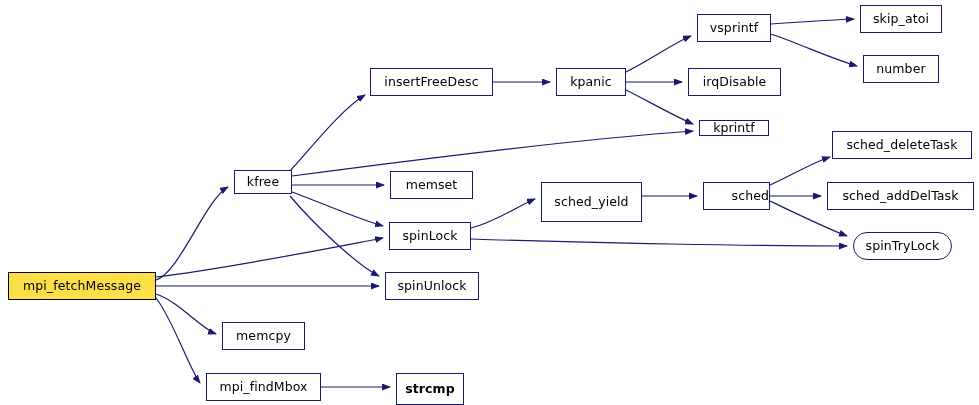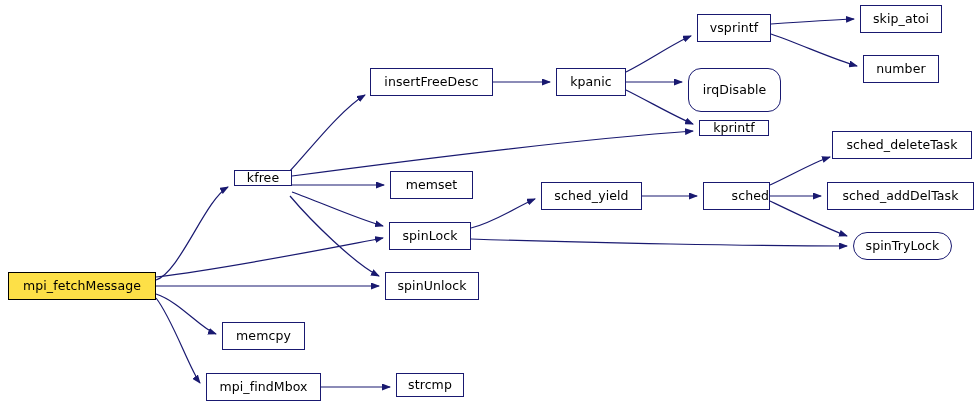--- a/index.html
+++ b/index.html
@@ -76,54 +76,54 @@
         <path d="M 642,196 L 697,196" fill="none" stroke="#191970" stroke-width="1.2" marker-end="url(#arrowhead)"></path>
         <path d="M 770,185 C 790,176 812,163 830,157" fill="none" stroke="#191970" stroke-width="1.2" marker-end="url(#arrowhead)"></path>
         <path d="M 770,196 L 821,196" fill="none" stroke="#191970" stroke-width="1.2" marker-end="url(#arrowhead)"></path>
         <path d="M 770,201 C 795,213 828,229 847,236" fill="none" stroke="#191970" stroke-width="1.2" marker-end="url(#arrowhead)"></path>
       </g>
   </svg>
   <div id="nodes-layer">
       <div class="node root" style="left: 8px; top: 272px; width: 148px; height: 28px;">
         <span>mpi_fetchMessage</span>
       </div>
-      <div class="node" style="left: 234px; top: 170px; width: 58px; height: 16px;">
+      <div class="node" style="left: 234px; top: 170px; width: 58px; height: 24px;">
         <span>kfree</span>
       </div>
       <div class="node" style="left: 222px; top: 322px; width: 83px; height: 28px;">
         <span>memcpy</span>
       </div>
       <div class="node" style="left: 206px; top: 373px; width: 115px; height: 28px;">
         <span>mpi_findMbox</span>
       </div>
-      <div class="node" style="left: 396px; top: 373px; width: 68px; height: 24px;">
+      <div class="node" style="left: 396px; top: 373px; width: 68px; height: 32px; font-weight: bold;">
         <span>strcmp</span>
       </div>
       <div class="node" style="left: 370px; top: 68px; width: 123px; height: 28px;">
         <span>insertFreeDesc</span>
       </div>
       <div class="node" style="left: 390px; top: 171px; width: 83px; height: 28px;">
         <span>memset</span>
       </div>
       <div class="node" style="left: 389px; top: 222px; width: 82px; height: 28px;">
         <span>spinLock</span>
       </div>
       <div class="node" style="left: 385px; top: 272px; width: 94px; height: 28px;">
         <span>spinUnlock</span>
       </div>
       <div class="node" style="left: 556px; top: 68px; width: 70px; height: 28px;">
         <span>kpanic</span>
       </div>
-      <div class="node" style="left: 541px; top: 182px; width: 101px; height: 28px; text-align: center;">
+      <div class="node" style="left: 541px; top: 182px; width: 101px; height: 40px; text-align: center;">
         <span>sched_yield</span>
       </div>
       <div class="node" style="left: 697px; top: 14px; width: 74px; height: 28px;">
         <span>vsprintf</span>
       </div>
-      <div class="node" style="left: 688px; top: 68px; width: 93px; height: 44px; border-radius: 13px;">
+      <div class="node" style="left: 688px; top: 68px; width: 93px; height: 28px;">
         <span>irqDisable</span>
       </div>
       <div class="node" style="left: 699px; top: 120px; width: 70px; height: 16px;">
         <span>kprintf</span>
       </div>
       <div class="node" style="left: 703px; top: 182px; width: 67px; height: 28px; justify-content: flex-end;">
         <span>sched</span>
       </div>
       <div class="node" style="left: 860px; top: 5px; width: 82px; height: 28px;">
         <span>skip_atoi</span>

